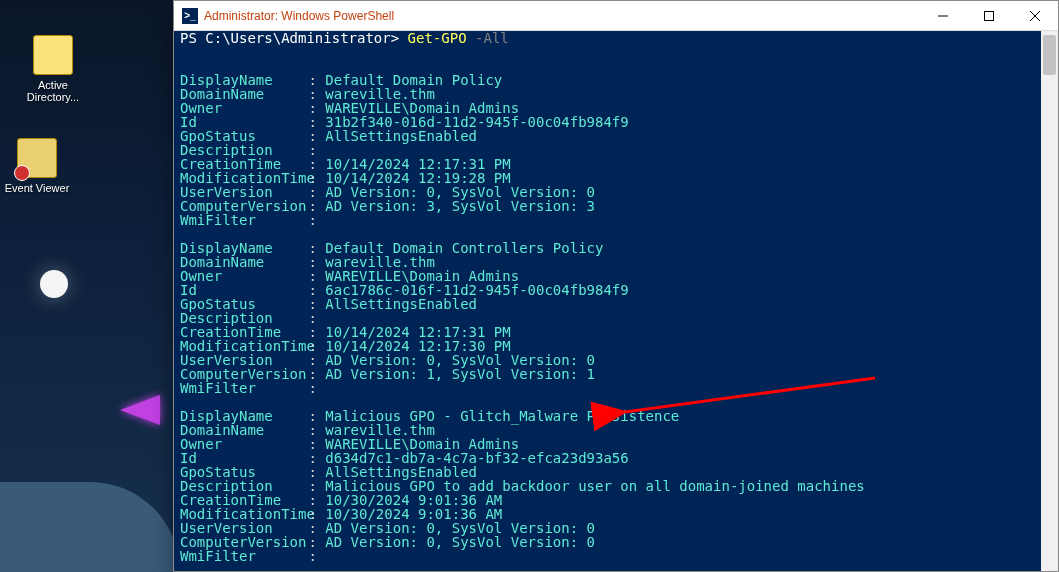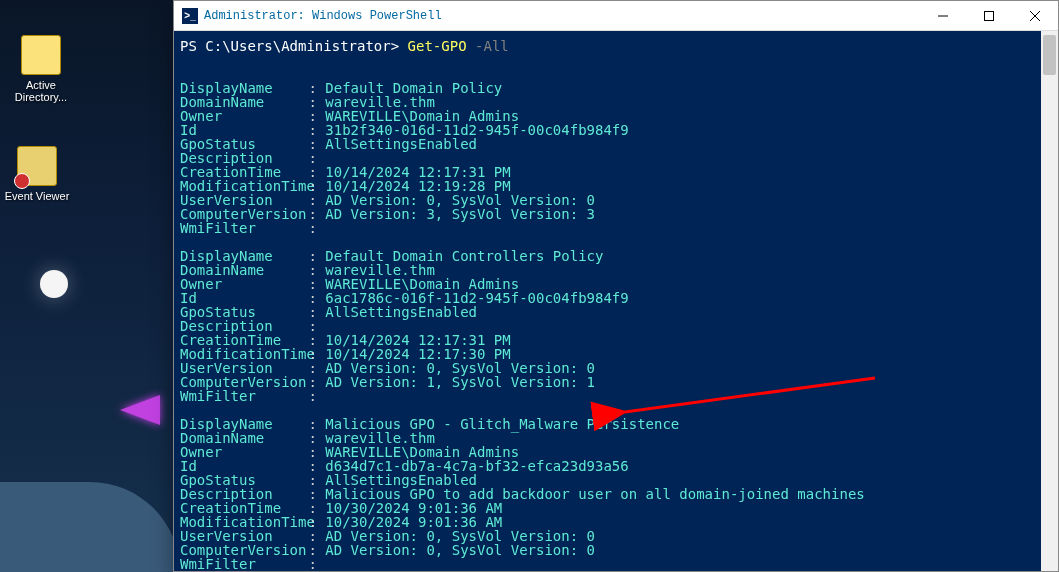--- a/index.html
+++ b/index.html
@@ -9,32 +9,32 @@
   
   .moon { position: absolute; left: 40px; top: 270px; width: 28px; height: 28px; background: #f5f5f5; border-radius: 50%; box-shadow: 0 0 20px rgba(255,255,255,0.3); }
   .hill { position: absolute; bottom: 0; left: 0; width: 180px; height: 90px; background: #3a5a7a; border-top-right-radius: 140px; }
   .decor-arrow { position: absolute; left: 120px; top: 395px; width: 0; height: 0; border-top: 15px solid transparent; border-bottom: 15px solid transparent; border-right: 40px solid #c040e0; filter: drop-shadow(0 0 4px #c040e0); }
 
   
   .desktop-icon { position: absolute; width: 74px; text-align: center; color: #fff; font-size: 11px; text-shadow: 1px 1px 2px rgba(0,0,0,0.8); }
   .desktop-icon .glyph { width: 40px; height: 40px; margin: 0 auto 4px; background: #fbe27a; border: 1px solid #b08a00; border-radius: 3px; position: relative; }
   .desktop-icon .glyph.ev { background: #e8d070; }
   .desktop-icon .glyph .badge { position: absolute; bottom: -4px; left: -4px; width: 16px; height: 16px; background: #d03030; border-radius: 50%; border: 1px solid #fff; }
-  .desktop-icon.ad { left: 4px; top: 35px; }
-  .desktop-icon.ev { left: 0; top: 146px; }
+  .desktop-icon.ad { left: 16px; top: 35px; }
+  .desktop-icon.ev { left: 0; top: 138px; }
 
   
   .ps-window { position: absolute; left: 173px; top: 0; width: 886px; height: 572px; background: #012456; border: 1px solid #888; box-shadow: 0 8px 20px rgba(0,0,0,0.4); overflow: hidden; }
   .titlebar { height: 30px; background: #fff; display: flex; align-items: center; padding: 0 0 0 8px; border-bottom: 1px solid #ddd; }
   .titlebar .appicon { width: 16px; height: 16px; background: #012456; display:flex;align-items:center;justify-content:center;color:#fff;font-size:10px;font-weight:bold;margin-right:6px; }
-  .titlebar .title { flex: 1; font-size: 12px; color: #0369a1; font-family: Liberation Mono, monospace; }
+  .titlebar .title { flex: 1; font-size: 12px; color: #c2410c; }
   .titlebar .winbtn { width: 46px; height: 30px; display: flex; align-items: center; justify-content: center; font-size: 11px; color: #000; font-family: sans-serif; }
   .titlebar .winbtn svg { width:10px; height:10px; }
 
-  .terminal { position: absolute; left: 0; top: 30px; right: 17px; bottom: 0; background: #012456; color: #cfcfcf; font-family: Consolas, "Lucida Console", monospace; font-size: 14px; line-height: 14px; padding: 8px 6px; white-space: pre; overflow: hidden; }
+  .terminal { position: absolute; left: 0; top: 30px; right: 17px; bottom: 0; background: #012456; color: #cfcfcf; font-family: Consolas, "Lucida Console", monospace; font-size: 14px; line-height: 14px; padding: 0 6px; white-space: pre; overflow: hidden; }
   .prompt-path { color: #ffffff; }
   .cmd { color: #ffff60; }
   .flag { color: #808080; }
   .block-line { display:block; }
   .label { display:inline-block; width: 120px; color:#5eead4; }
   .colon { color:#d0d0d0; }
   .val { color:#5eead4; }
 
   .scrollbar { position: absolute; right: 0; top: 30px; bottom: 0; width: 17px; background: #f0f0f0; }
   .scrollbar .thumb { position: absolute; top: 4px; left: 2px; width: 13px; height: 40px; background: #c2c2c2; border-radius: 2px; }

